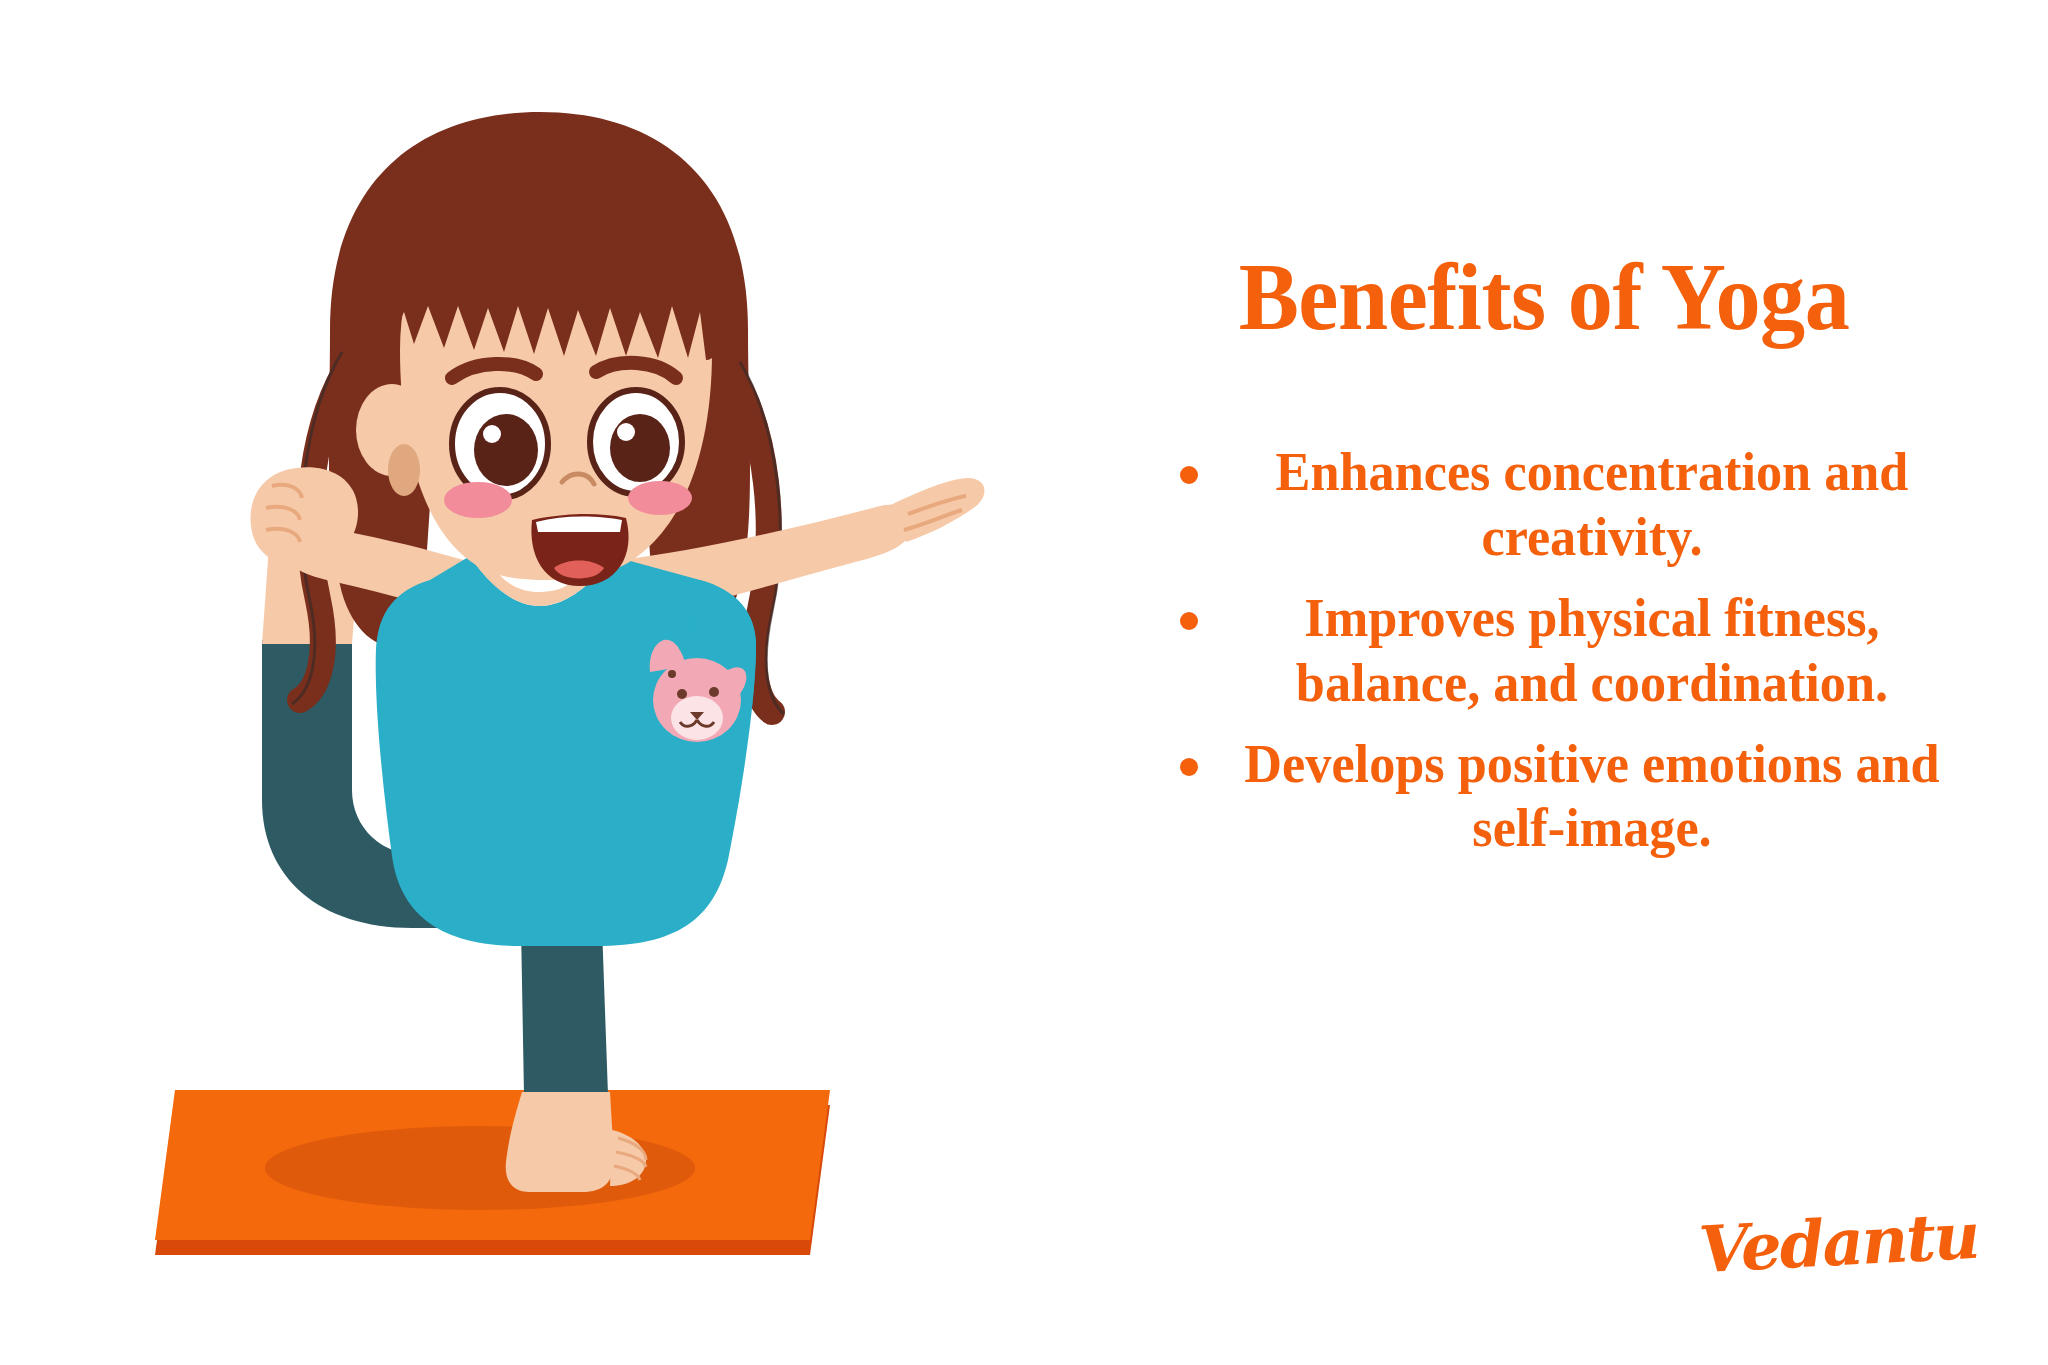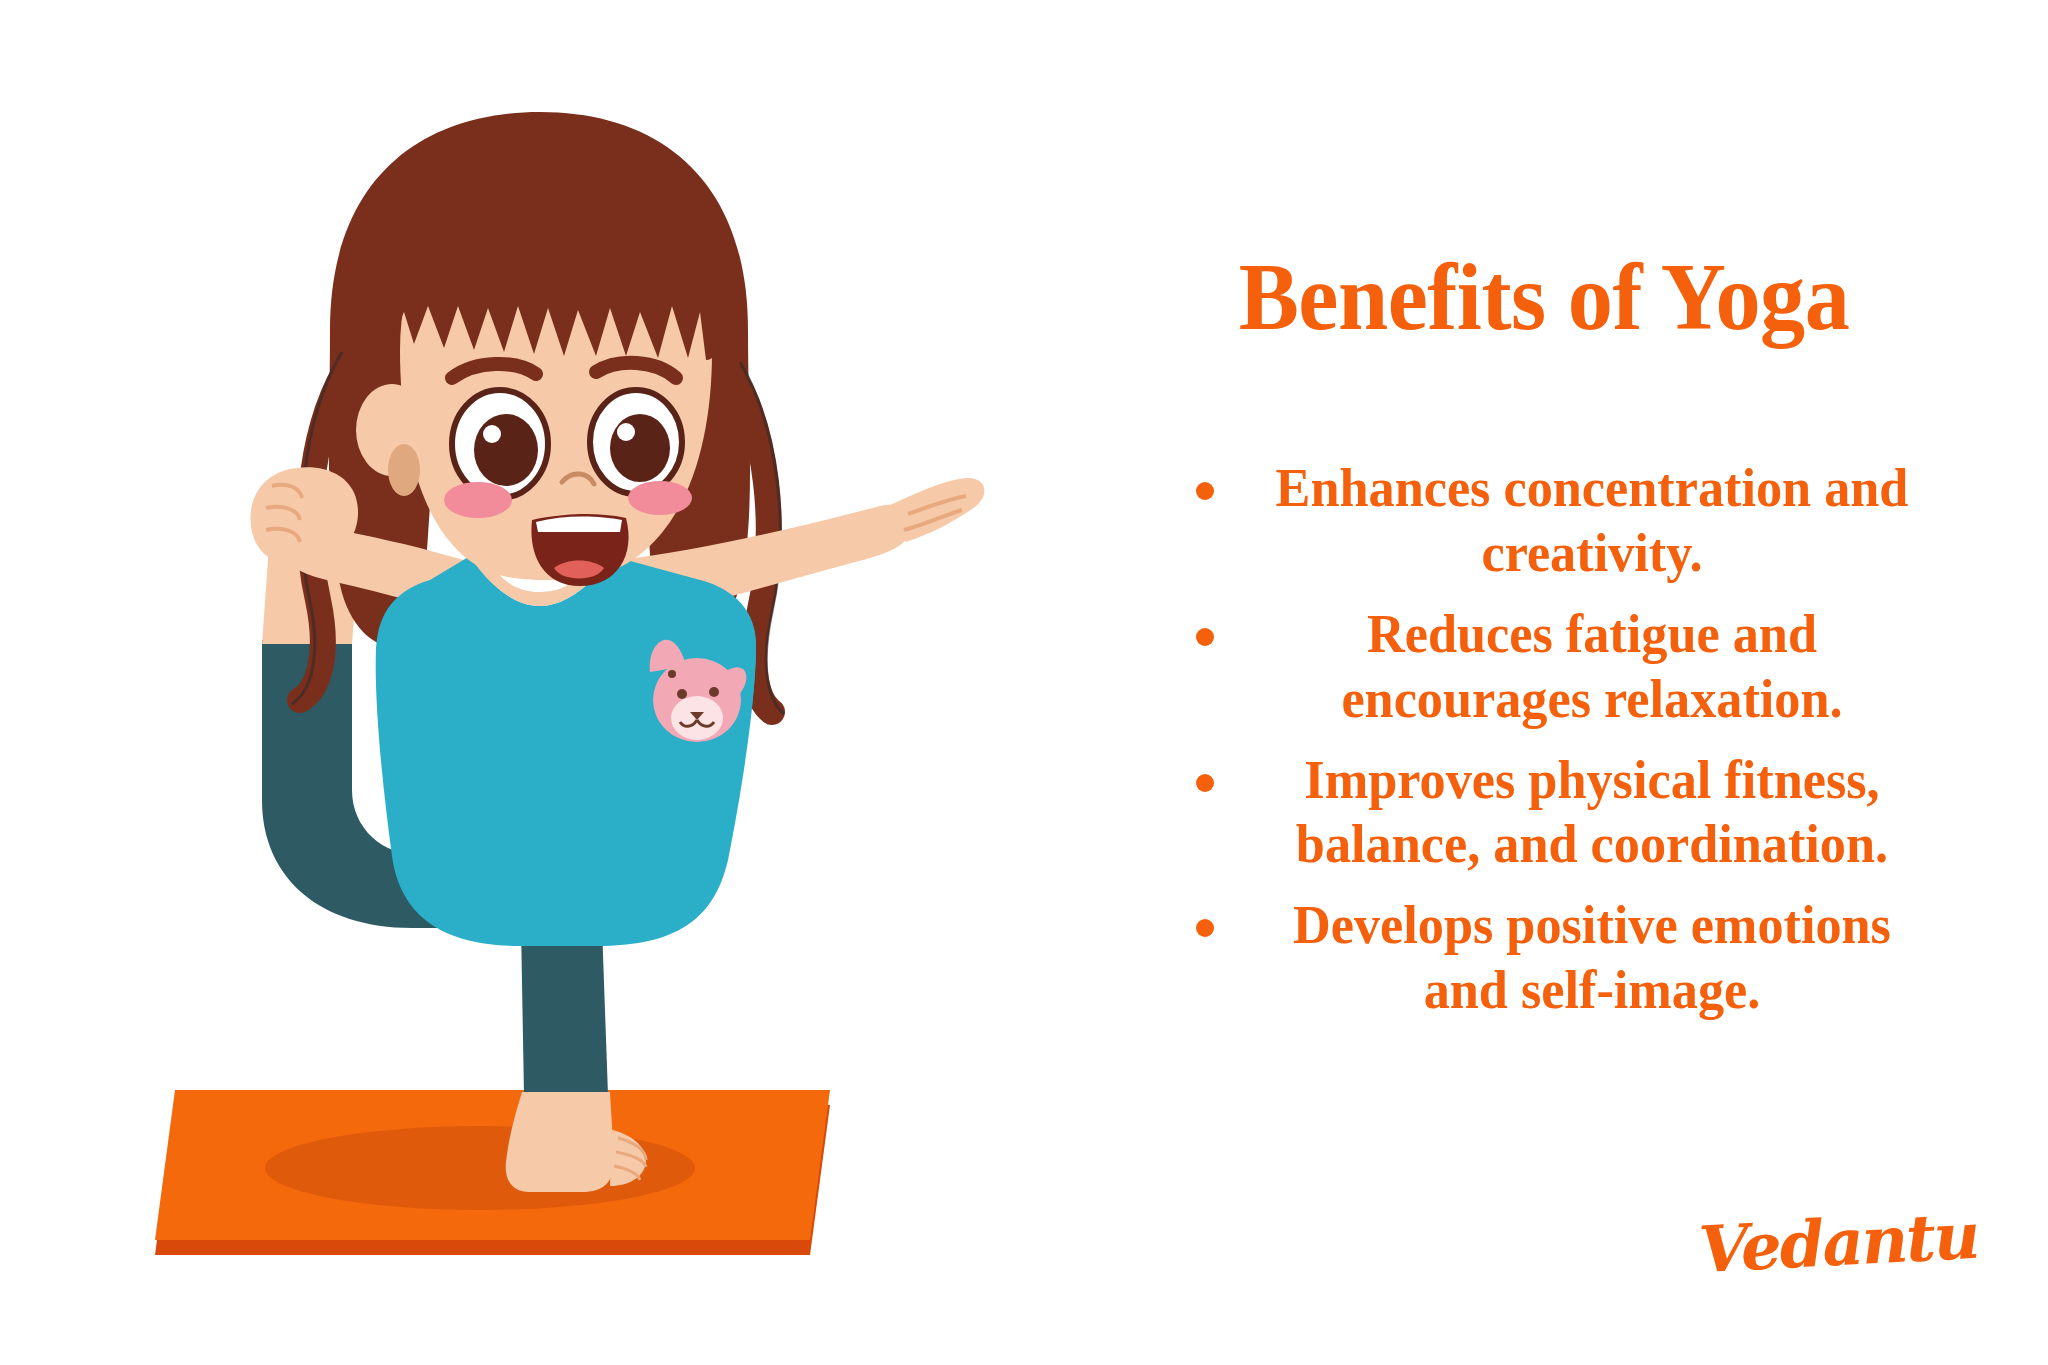--- a/index.html
+++ b/index.html
@@ -52,21 +52,21 @@
     transform: scaleX(0.94);
     white-space: nowrap;
   }
 
   
   .benefits-list {
     position: absolute;
     left: 100px;
     right: 80px;
     top: 440px;
-    margin: 16px;
+    margin: 0;
     padding: 0;
     list-style: none;
   }
   .benefit-item {
     display: flex;
     flex-direction: row;
     align-items: flex-start;
     margin-bottom: 16px;
   }
   .bullet-dot {
@@ -268,24 +268,20 @@
 
     <h1 class="title">Benefits of Yoga</h1>
 
     <ul class="benefits-list">
       <li class="benefit-item">
         <span class="bullet-dot"></span>
         <span class="benefit-text">Enhances concentration and creativity.</span>
       </li>
       <li class="benefit-item">
         <span class="bullet-dot"></span>
-        <span class="benefit-text">Reduces fatigue and encourages relaxation.</span>
-      </li>
-      <li class="benefit-item">
-        <span class="bullet-dot"></span>
         <span class="benefit-text">Improves physical fitness, balance, and coordination.</span>
       </li>
       <li class="benefit-item">
         <span class="bullet-dot"></span>
         <span class="benefit-text">Develops positive emotions and self-image.</span>
       </li>
     </ul>
 
     <div class="logo">Vedantu</div>
 

